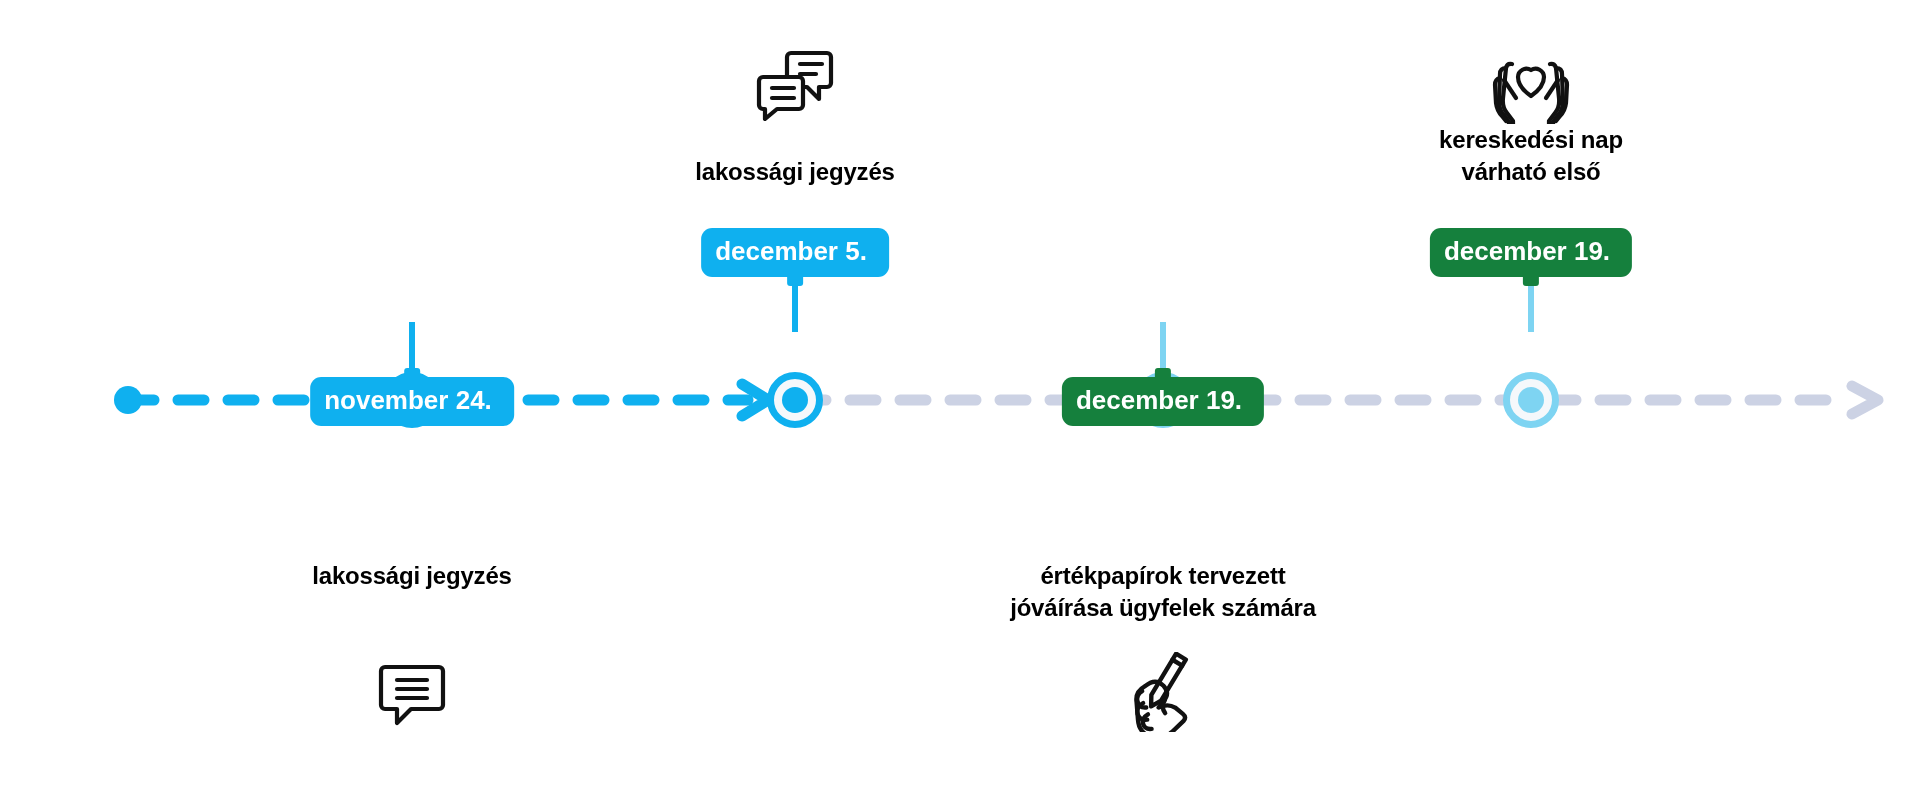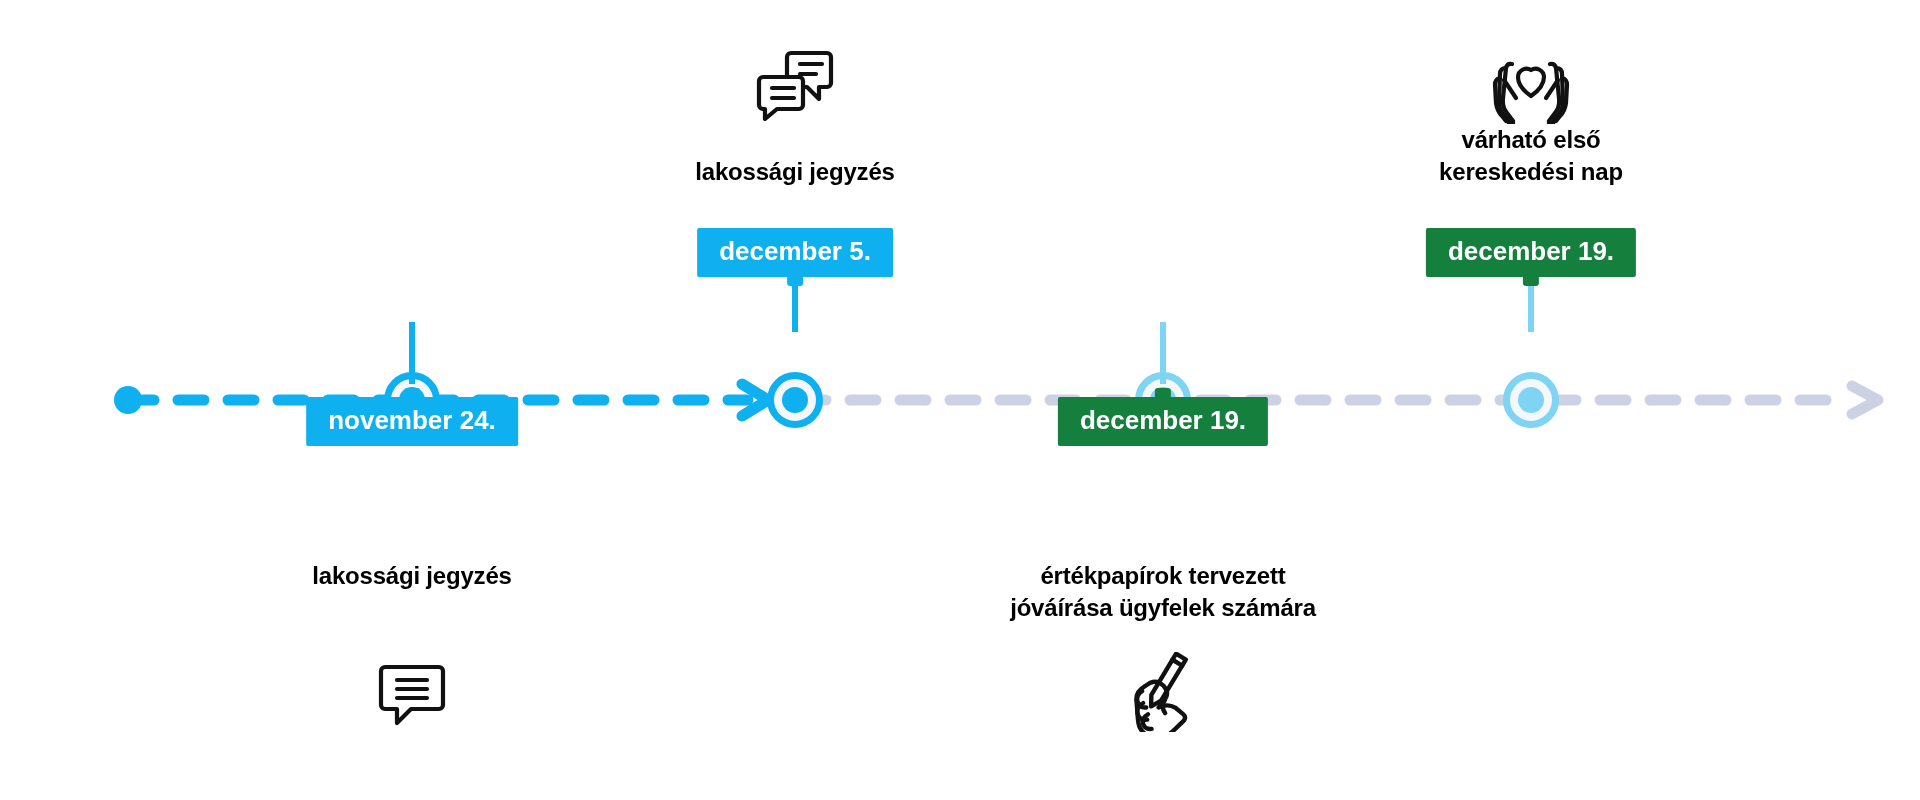--- a/index.html
+++ b/index.html
@@ -70,30 +70,30 @@
   .icon-slot svg { display: block; }
 
   
   .badge {
     position: absolute;
     left: 50%;
     transform: translateX(-50%);
     color: #ffffff;
     font-size: 26px;
     font-weight: bold;
-    padding: 9px 22px 11px 22px;
-    border-radius: 2px;
+    padding: 9px 22px 11px 14px;
+    border-radius: 11px;
     white-space: nowrap;
     line-height: 1.12;
   }
   .badge.past   { background: #0fb0ef; }
   .badge.future { background: #15803d; }
 
   .badge.above { top: 228px; }
-  .badge.below { top: 397px; }
+  .badge.below { top: 377px; }
 
   
   .badge::after {
     content: "";
     position: absolute;
     left: 50%;
     margin-left: -8px;
     width: 16px;
     height: 11px;
     background: inherit;
@@ -257,22 +257,22 @@
       <div class="core"></div>
     </div>
 
     <div class="stem future above"></div>
 
     <div class="badge future above">
       <span>december 19.</span>
     </div>
 
     <div class="caption above">
+      <div>kereskedési nap</div>
       <div>várható első</div>
-      <div>kereskedési nap</div>
     </div>
 
     <div class="icon-slot above">
       <svg width="82" height="80" viewBox="0 0 82 80" fill="none" stroke="#111111" stroke-width="4.2" stroke-linejoin="round" stroke-linecap="round">
 
         <path d="M41 52 q-13 -9 -13 -19 a8.5 8.5 0 0 1 13 -7 a8.5 8.5 0 0 1 13 7 q0 10 -13 19 z"></path>
 
         <path d="M22 20 q-5 -1 -6 4 l-3 30 q-1 9 4 15 l6 8 v5"></path>
         <path d="M16 24 q-6 0 -6 6 l-1 28 q0 8 5 13 l5 7 v4"></path>
         <path d="M10 34 q-5 1 -5 7 l1 18 q1 8 6 13 l4 5"></path>

